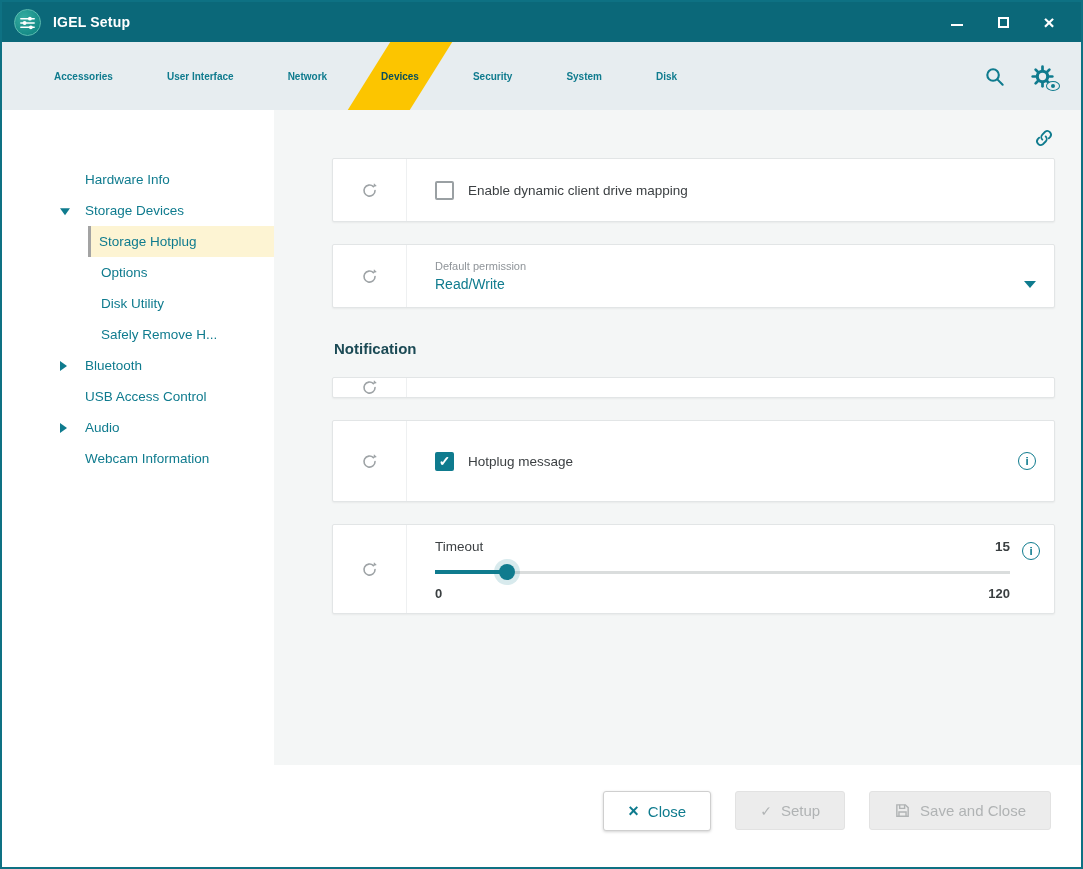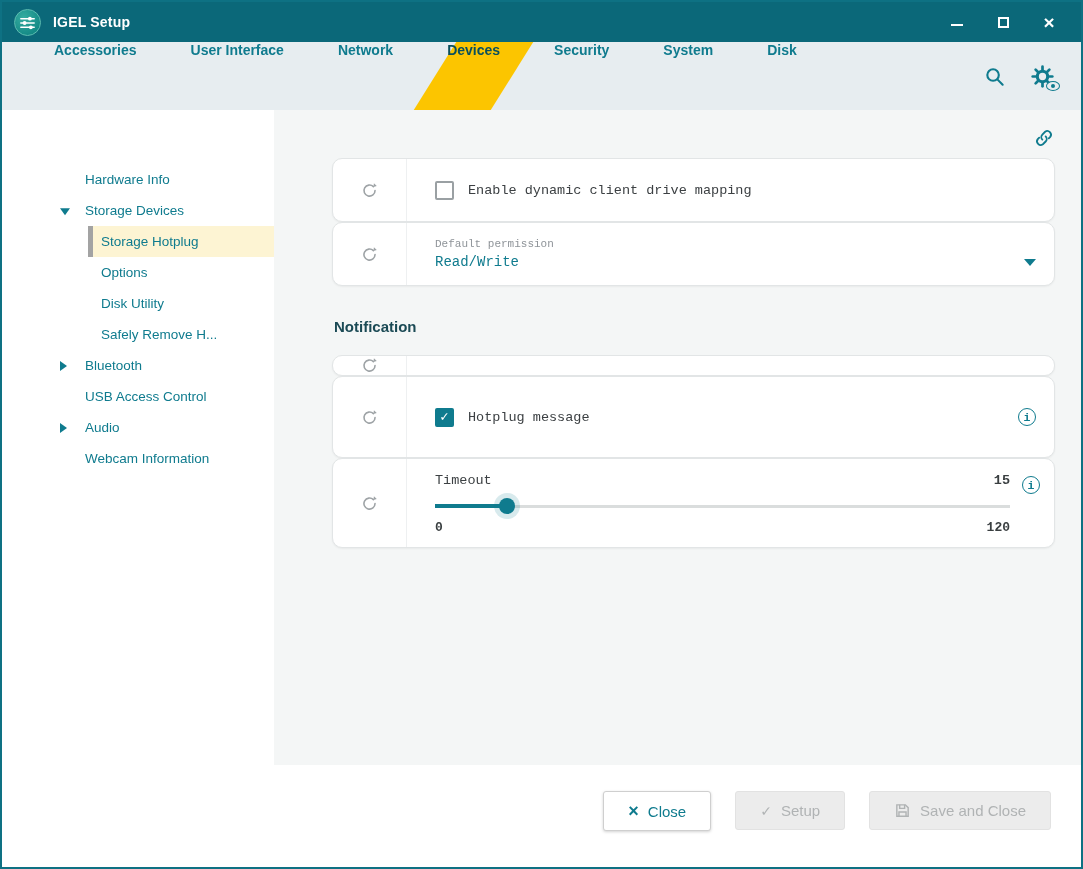--- a/index.html
+++ b/index.html
@@ -37,23 +37,23 @@
 
   
   .tabbar {
     height:68px; flex:0 0 auto;
     background:#e7edf0;
     display:flex; align-items:center;
     padding:0 26px 0 48px;
   }
   .tab {
     position:relative; height:100%;
-    display:flex; 
+    display:flex; align-items:center;
     margin-right:46px; padding:0 4px;
-    color:#0f7b8e; font-size:14px; font-weight:bold;
+    color:#0f7b8e; font-size:10px; font-weight:bold;
     cursor:pointer; white-space:nowrap;
   }
   .tab span { position:relative; z-index:1; }
   .tab.active { color:#0a4f5c; }
   .tab.active::before {
     content:""; position:absolute; top:0; bottom:0; left:-8px; right:-8px;
     background:#fcc500;
     transform:skewX(-32deg);
     z-index:0;
   }
@@ -75,35 +75,34 @@
   .side-item {
     position:relative; height:31px;
     display:flex; align-items:center;
     padding-left:83px;
     color:#0f7b8e; font-size:13.5px;
     cursor:pointer; white-space:nowrap;
   }
   .side-item.l2 { padding-left:99px; }
   .side-item.selected {
     margin-left:86px; padding-left:8px;
-    background:#fdf4d3; border-left:5px solid #a3a3a3;
+    background:#fdf4d3; border-left:3px solid #a3a3a3;
   }
   .tri { position:absolute; left:58px; top:50%; width:0; height:0; }
   .tri-down { transform:translateY(-40%); border-left:5px solid transparent; border-right:5px solid transparent; border-top:7px solid #0f7b8e; }
   .tri-right { transform:translateY(-50%); border-top:5px solid transparent; border-bottom:5px solid transparent; border-left:7px solid #0f7b8e; }
 
   .content { flex:1; background:#f4f6f6; padding:14px 26px 0 58px; }
   .link-row { display:flex; justify-content:flex-end; height:28px; margin-bottom:6px; }
 
   .card {
-    background:#fff; border:1px solid #e2e5e6; border-radius:10px;
+    background:#fff; border:1px solid #e2e5e6; border-radius:2px;
     box-shadow:0 1px 2px rgba(0,0,0,0.05);
     display:flex; align-items:stretch;
-    margin-bottom:0;
-    font-family:Liberation Mono, monospace;
+    margin-bottom:22px;
   }
   .reset-cell {
     width:74px; flex:0 0 auto;
     display:flex; align-items:center; justify-content:center;
     border-right:1px solid #eef0f1;
     cursor:pointer;
   }
   .card-main { flex:1; display:flex; align-items:center; padding:0 18px 0 28px; }
   .h64 .card-main { min-height:62px; }
   .h80 .card-main { min-height:80px; }

